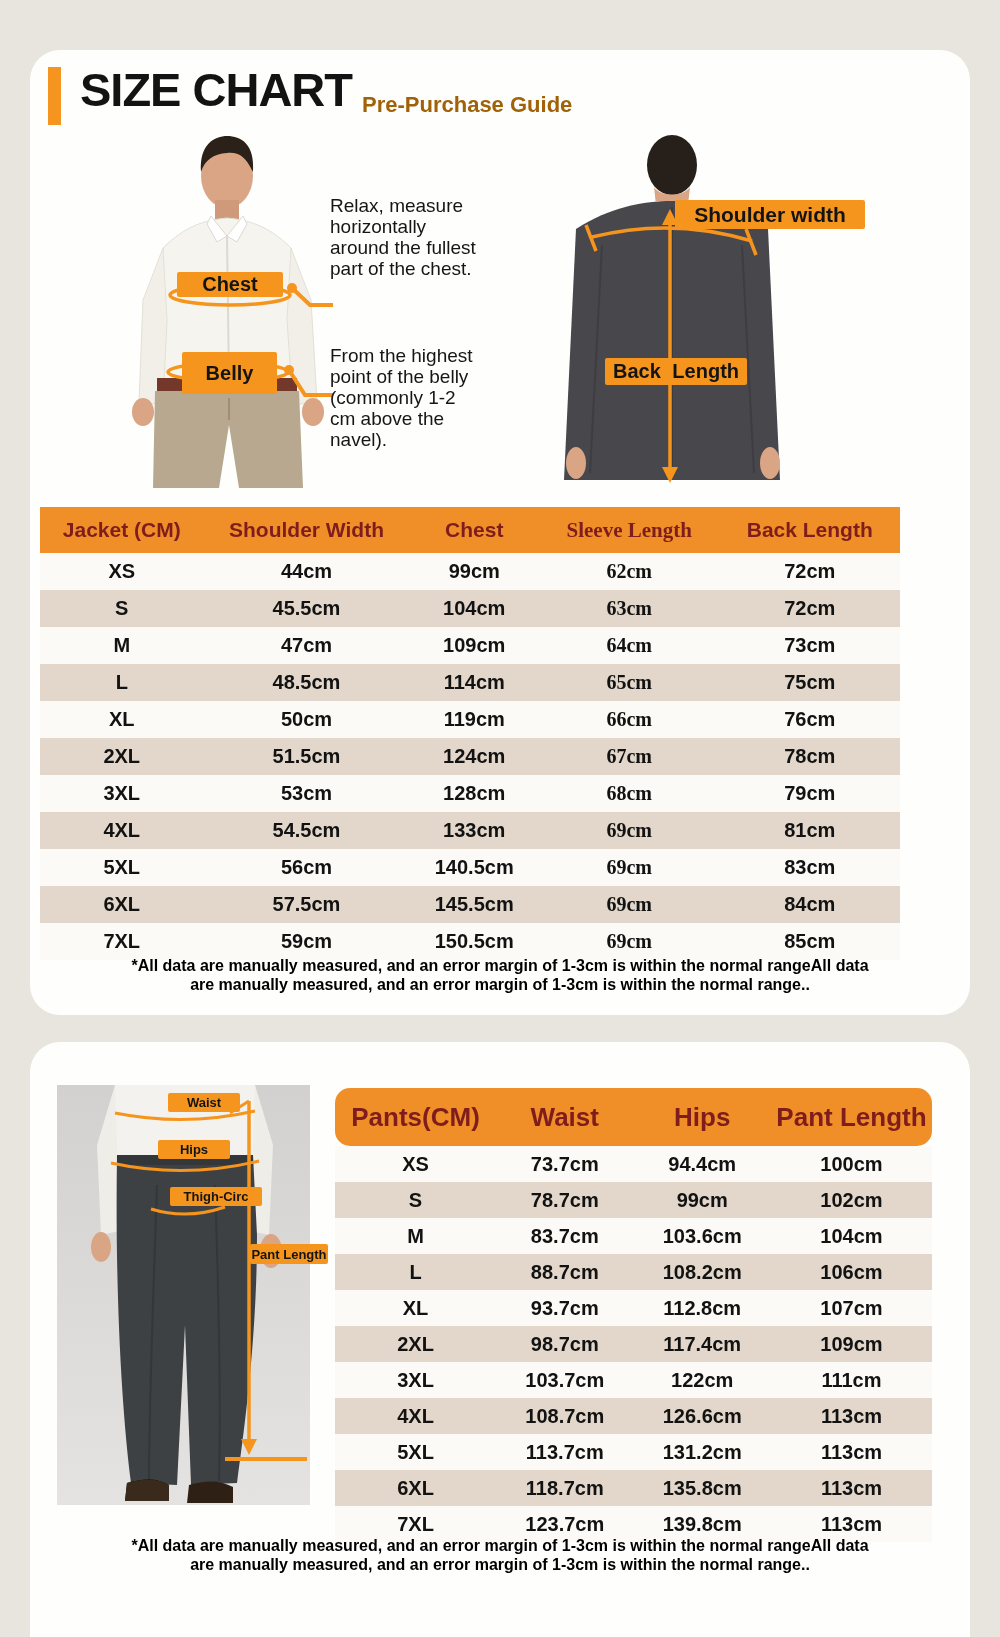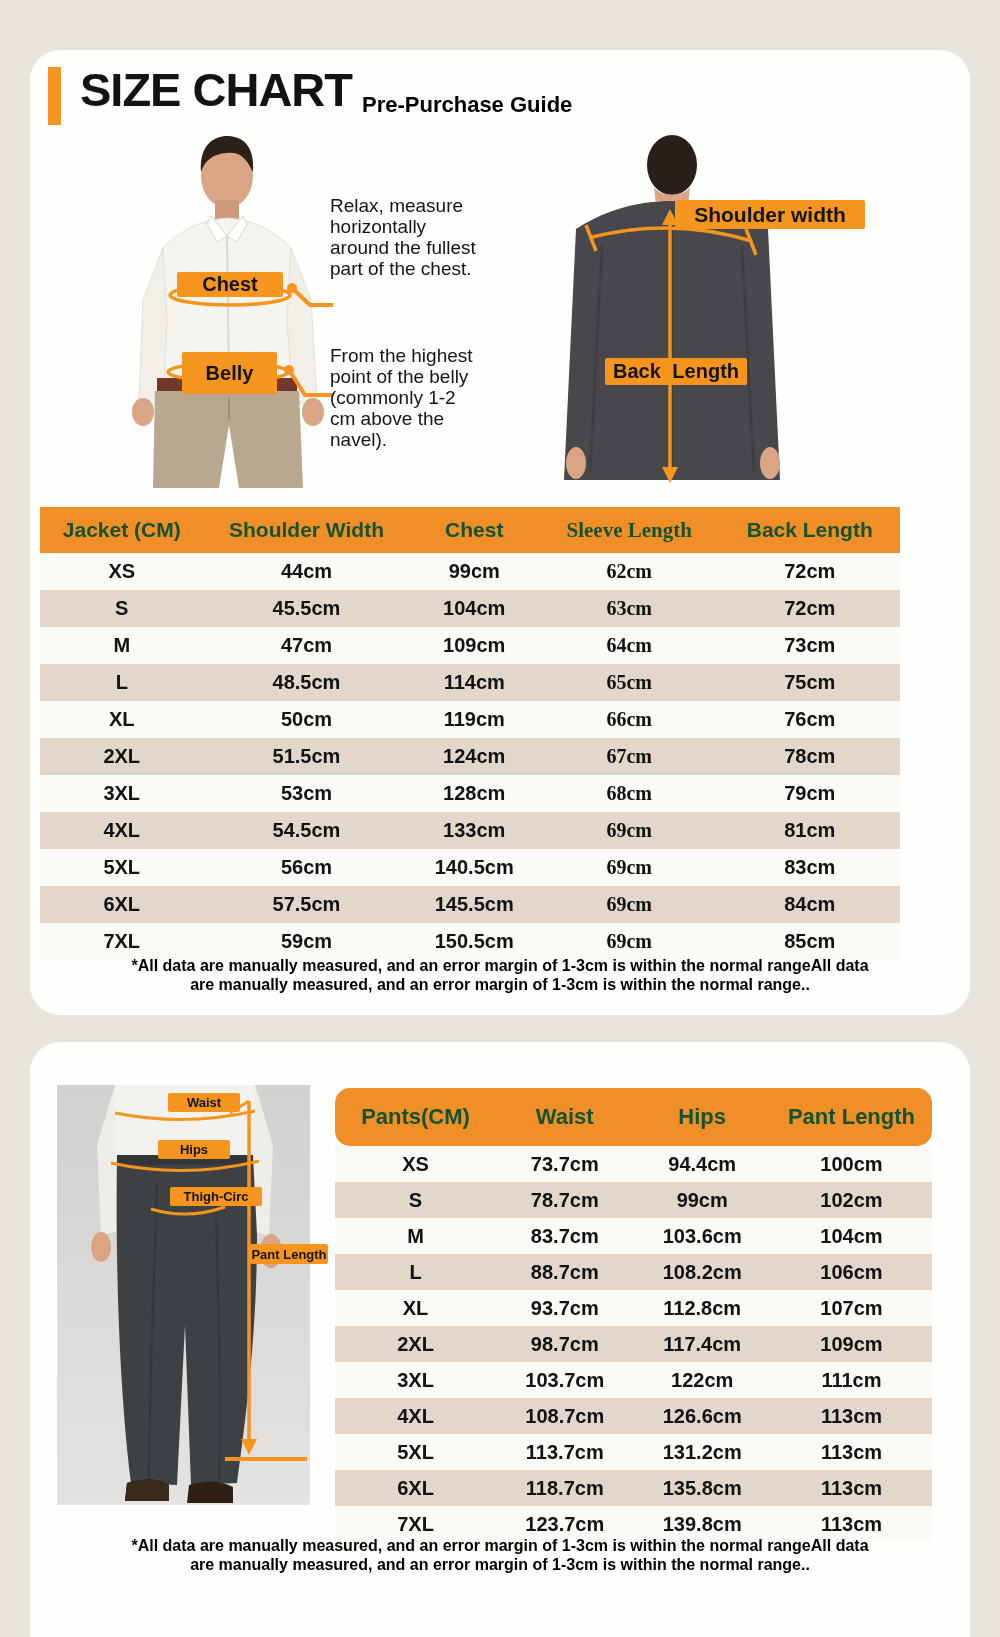--- a/index.html
+++ b/index.html
@@ -20,21 +20,21 @@
   .card2{top:1022px;height:701px;}
 
   
   .accent-bar{position:absolute;left:18px;top:17px;width:13px;height:58px;background:#f5941f;}
   .title{
     position:absolute;left:50px;top:12px;margin:0;
     font-size:47px;font-weight:800;letter-spacing:-1px;color:#131313;
   }
   .subtitle{
     position:absolute;left:332px;top:42px;
-    font-size:22px;font-weight:600;color:#000000;text-align:right;
+    font-size:22px;font-weight:600;color:#a16207;text-align:right;
   }
 
   
   .fig{position:absolute;}
   .fig svg{display:block;}
   .chip{
     position:absolute;background:#f6951d;color:#141414;
     font-weight:700;text-align:center;border-radius:2px;
     display:flex;align-items:center;justify-content:center;
   }
@@ -49,41 +49,41 @@
 
   .note{
     position:absolute;font-size:19px;font-weight:400;line-height:21px;color:#161616;
   }
   .note-chest{left:300px;top:145px;width:152px;}
   .note-belly{left:300px;top:295px;width:152px;}
 
   
   table{border-collapse:collapse;table-layout:fixed;position:absolute;}
   th{
-    background:#f08f28;color:#14532d;font-weight:700;
+    background:#f08f28;color:#7f1d1d;font-weight:700;
     text-align:center;vertical-align:middle;
   }
   td{
     text-align:center;vertical-align:middle;
     font-weight:700;color:#121212;
   }
   tbody tr:nth-child(odd){background:#fcfaf6;}
   tbody tr:nth-child(even){background:#e2d7ca;}
 
   .jacket-table{left:10px;top:457px;width:860px;}
   .jacket-table th{height:44px;font-size:21px;}
   .jacket-table td{height:35px;font-size:20px;}
   .jacket-table th:nth-child(1),.jacket-table td:nth-child(1){width:19%;}
   .jacket-table th:nth-child(2),.jacket-table td:nth-child(2){width:24%;}
   .jacket-table th:nth-child(3),.jacket-table td:nth-child(3){width:15%;}
   .jacket-table th:nth-child(4),.jacket-table td:nth-child(4){width:21%;font-family:Liberation Serif, serif;}
   .jacket-table th:nth-child(5),.jacket-table td:nth-child(5){width:21%;}
 
   .pants-table{left:305px;top:46px;width:597px;}
-  .pants-table th{height:56px;font-size:22px;}
+  .pants-table th{height:56px;font-size:26px;}
   .pants-table th:first-child{border-radius:15px 0 0 15px;}
   .pants-table th:last-child{border-radius:0 15px 15px 0;}
   .pants-table td{height:34px;font-size:20px;}
   .pants-table th:nth-child(1),.pants-table td:nth-child(1){width:27%;}
   .pants-table th:nth-child(2),.pants-table td:nth-child(2){width:23%;}
   .pants-table th:nth-child(3),.pants-table td:nth-child(3){width:23%;}
   .pants-table th:nth-child(4),.pants-table td:nth-child(4){width:27%;}
 
   
   .footnote{

